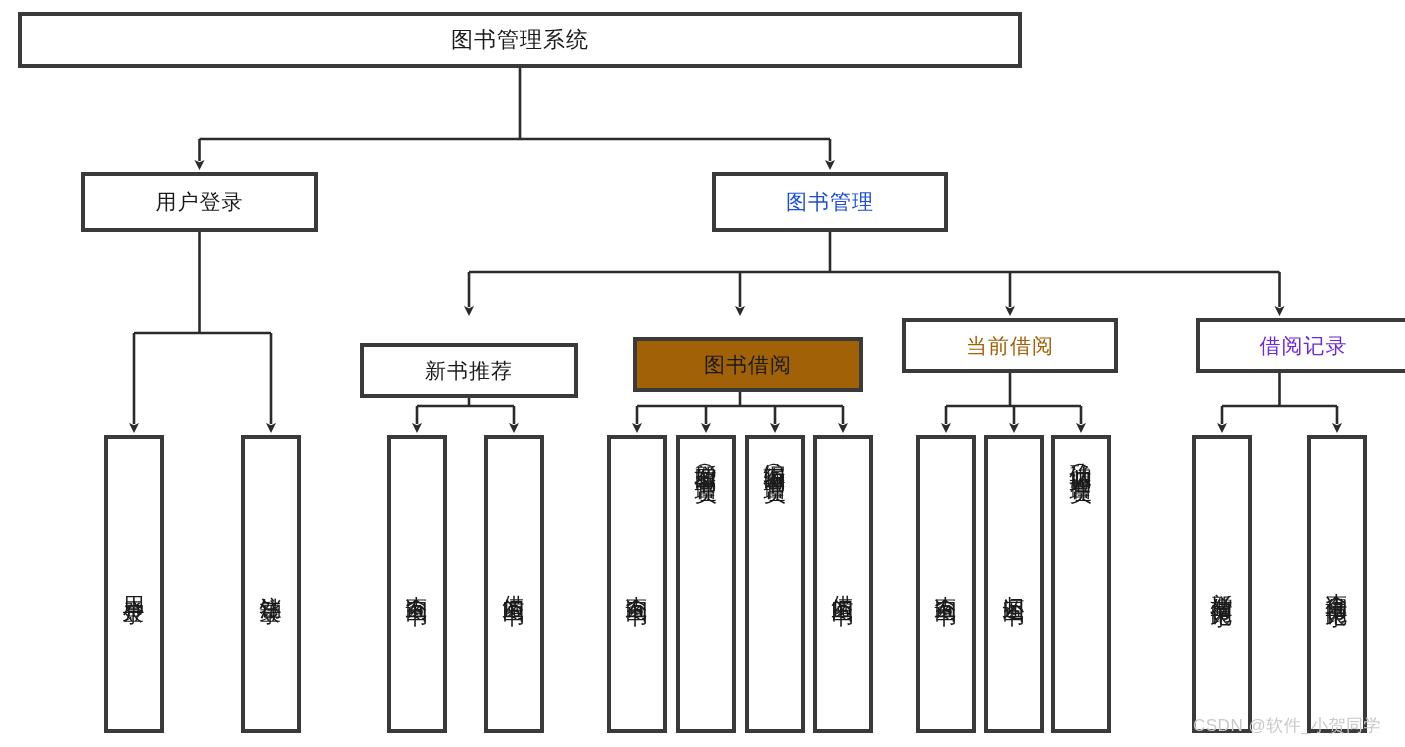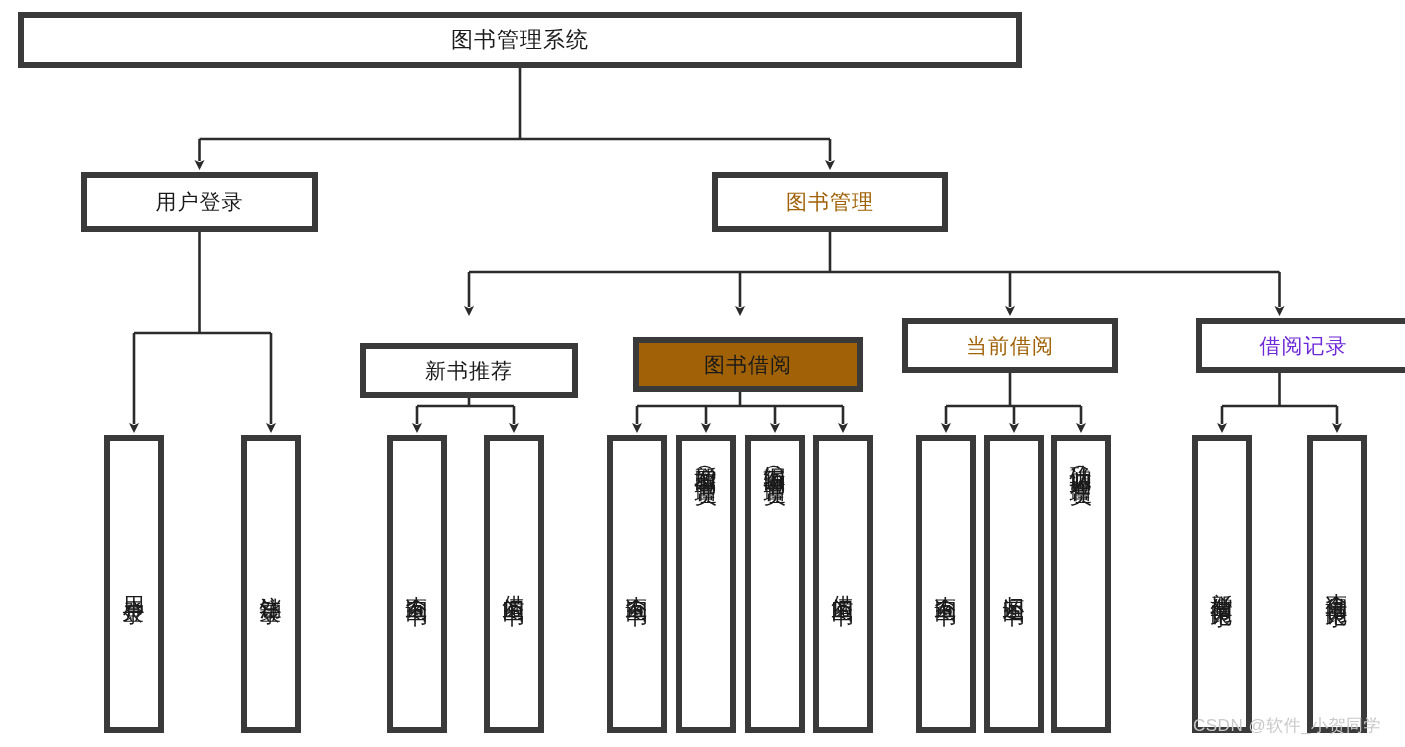--- a/index.html
+++ b/index.html
@@ -1,21 +1,21 @@
 <!DOCTYPE html>
 <html><head>
 <meta charset="utf-8">
 <style>
   html,body{margin:0;padding:0;background:#ffffff;}
   body{width:1405px;height:747px;overflow:hidden;
        font-family:"Liberation Sans","DejaVu Sans",sans-serif;}
   #stage{position:relative;width:1405px;height:747px;background:#fff;}
   svg.edges{position:absolute;left:0;top:0;width:1405px;height:747px;}
   .node{position:absolute;box-sizing:border-box;background:#ffffff;
-        border:6px solid #0369a1;display:flex;align-items:center;
+        border:4px solid #0369a1;display:flex;align-items:center;
         justify-content:center;color:#1a1a1a;}
   .node.h{font-size:21px;line-height:1.1;letter-spacing:1px;}
   .node.root{font-size:22px;}
   .node.v{writing-mode:vertical-rl;text-orientation:upright;
           font-size:22px;line-height:1.32;letter-spacing:3px;
           padding:6px 0;justify-content:center;}
   .node.v.topal{justify-content:flex-start;}
   .wm{position:absolute;left:1193px;top:714px;font-size:17px;color:#c9c9c9;
       letter-spacing:.5px;white-space:nowrap;}
 </style>
@@ -62,21 +62,21 @@
         <line x1="1279.5" y1="373" x2="1279.5" y2="406" stroke="#2b2b2b" stroke-width="2.6"></line>
         <line x1="1222" y1="406" x2="1337" y2="406" stroke="#2b2b2b" stroke-width="2.6"></line>
         <line x1="1222" y1="406" x2="1222" y2="424" stroke="#2b2b2b" stroke-width="2.6" marker-end="url(#arrow)"></line>
         <line x1="1337" y1="406" x2="1337" y2="424" stroke="#2b2b2b" stroke-width="2.6" marker-end="url(#arrow)"></line>
       </g>
   </svg>
 
   <div id="node-layer">
       <div class="node h root" style="left: 18px; top: 12px; width: 1004px; height: 56px; border-color: rgb(58, 58, 58); background: rgb(255, 255, 255); color: rgb(26, 26, 26);">图书管理系统</div>
       <div class="node h" style="left: 81px; top: 172px; width: 237px; height: 60px; border-color: rgb(58, 58, 58); background: rgb(255, 255, 255); color: rgb(26, 26, 26);">用户登录</div>
-      <div class="node h" style="left: 712px; top: 172px; width: 236px; height: 60px; border-color: rgb(58, 58, 58); background: rgb(255, 255, 255); color: #a16207;">图书管理</div>
+      <div class="node h" style="left: 712px; top: 172px; width: 236px; height: 60px; border-color: rgb(58, 58, 58); background: rgb(255, 255, 255); color: #1d4ed8;">图书管理</div>
       <div class="node h" style="left: 360px; top: 318px; width: 218px; height: 55px; border-color: rgb(58, 58, 58); background: rgb(255, 255, 255); color: rgb(26, 26, 26); margin-top: 25px;">新书推荐</div>
       <div class="node h" style="left: 633px; top: 337px; width: 230px; height: 55px; border-color: rgb(58, 58, 58); background: #a16207; color: rgb(26, 26, 26);">图书借阅</div>
       <div class="node h" style="left: 902px; top: 318px; width: 216px; height: 55px; border-color: rgb(58, 58, 58); background: rgb(255, 255, 255); color: #a16207;">当前借阅</div>
       <div class="node h" style="left: 1196px; top: 318px; width: 215px; height: 55px; border-color: rgb(58, 58, 58); background: rgb(255, 255, 255); color: #6d28d9;">借阅记录</div>
       <div class="node v" style="left: 104px; top: 435px; width: 60px; height: 298px; border-color: rgb(58, 58, 58); background: rgb(255, 255, 255); color: rgb(26, 26, 26);">用户登录</div>
       <div class="node v" style="left: 241px; top: 435px; width: 60px; height: 298px; border-color: rgb(58, 58, 58); background: rgb(255, 255, 255); color: rgb(26, 26, 26);">注销登录</div>
       <div class="node v" style="left: 387px; top: 435px; width: 60px; height: 298px; border-color: rgb(58, 58, 58); background: rgb(255, 255, 255); color: rgb(26, 26, 26);">查询图书</div>
       <div class="node v" style="left: 484px; top: 435px; width: 60px; height: 298px; border-color: rgb(58, 58, 58); background: rgb(255, 255, 255); color: rgb(26, 26, 26);">借阅图书</div>
       <div class="node v" style="left: 607px; top: 435px; width: 60px; height: 298px; border-color: rgb(58, 58, 58); background: rgb(255, 255, 255); color: rgb(26, 26, 26);">查询图书</div>
       <div class="node v topal" style="left: 676px; top: 435px; width: 60px; height: 298px; border-color: rgb(58, 58, 58); background: rgb(255, 255, 255); color: rgb(26, 26, 26);">新增图书（管理员）</div>

